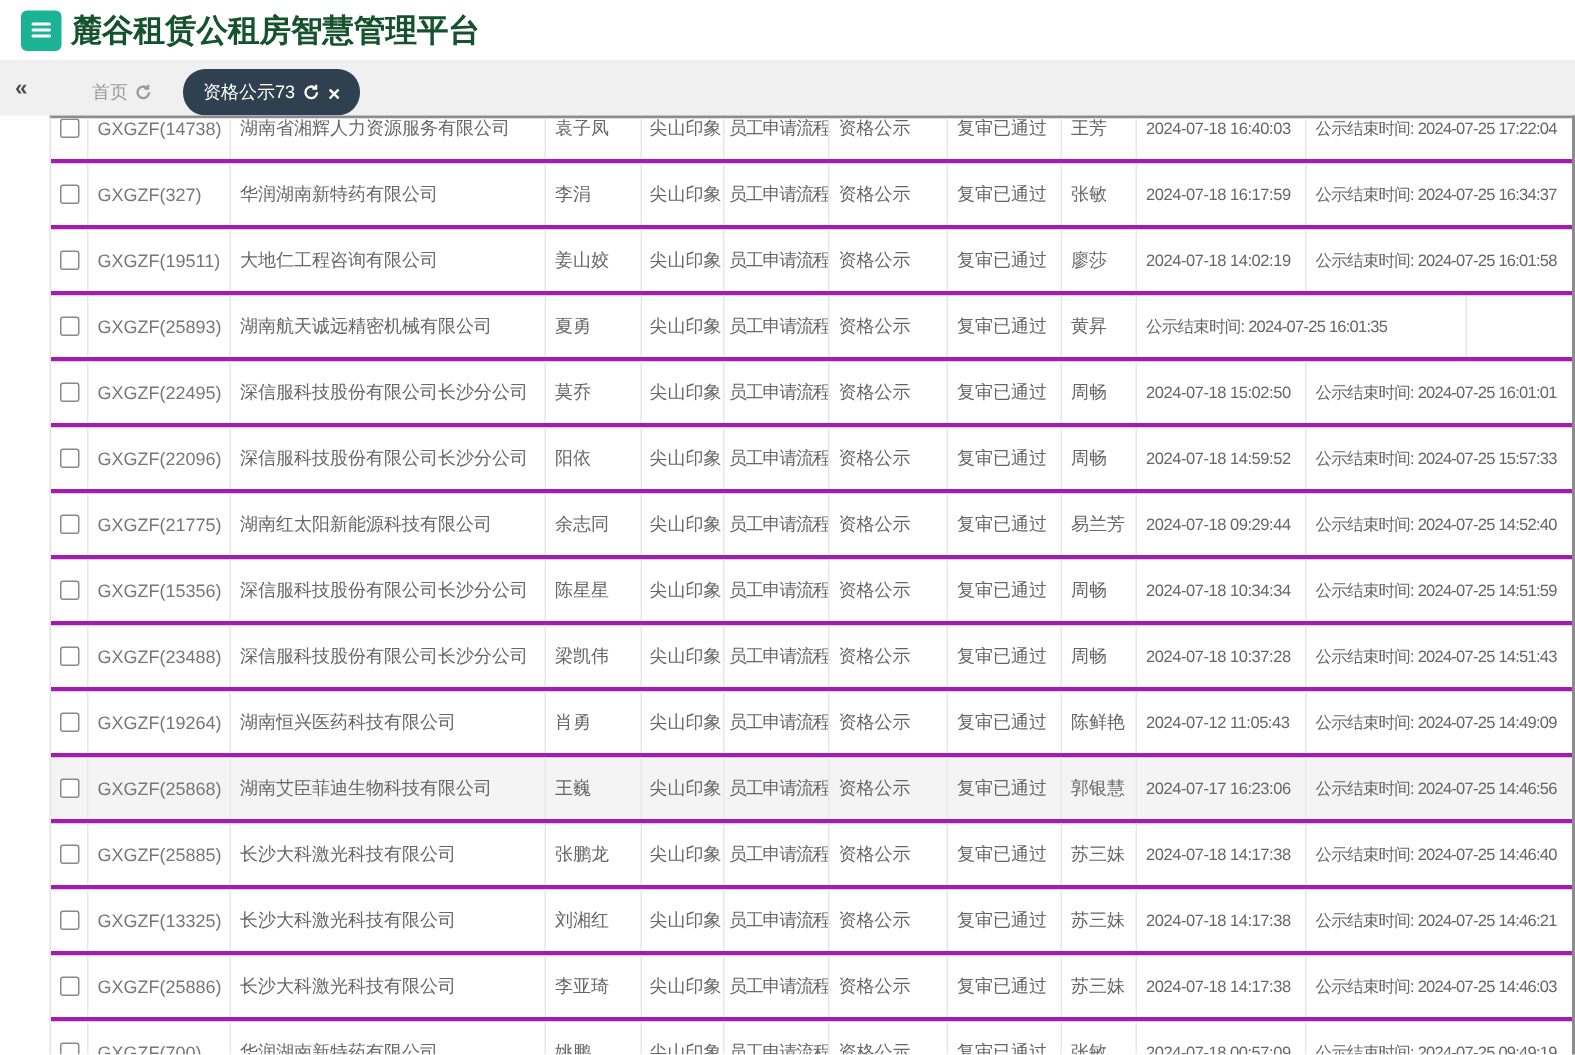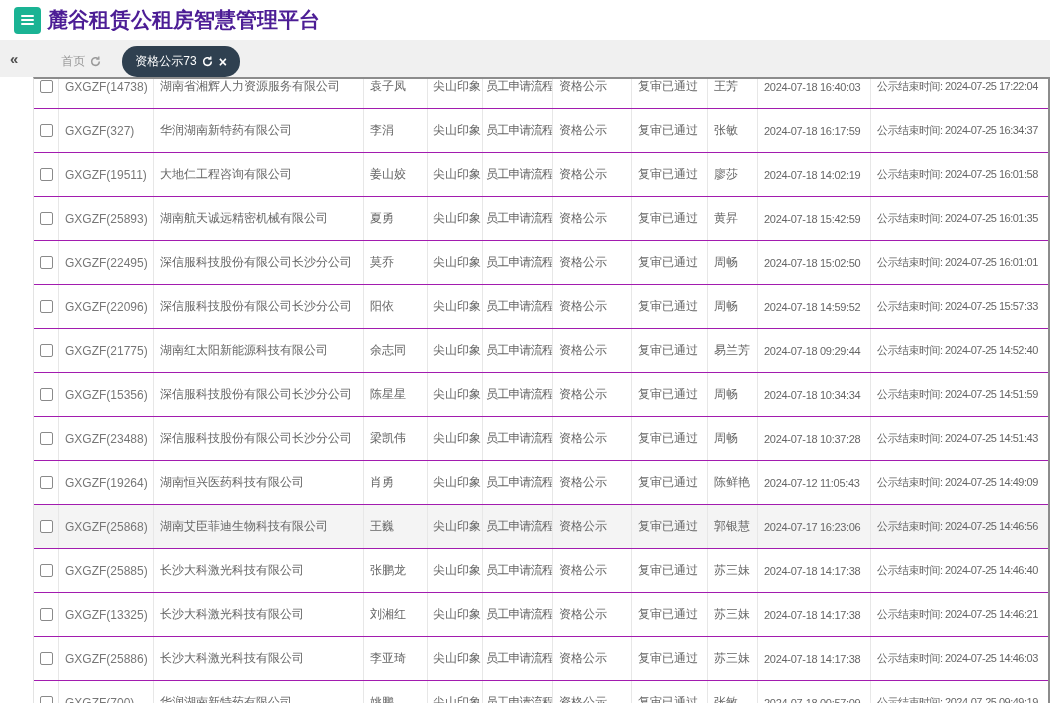--- a/index.html
+++ b/index.html
@@ -9,21 +9,21 @@
     font-family:"Liberation Sans","DejaVu Sans",sans-serif;
   }
   
   .app-header { height:40px; display:flex; align-items:center; background:#fff; }
   .menu-btn {
     width:27px; height:27px; margin-left:14px; border-radius:4px;
     display:flex; flex-direction:column; justify-content:center; align-items:center;
     gap:2px; cursor:pointer; flex:none;
   }
   .menu-btn i { display:block; width:13px; height:2px; background:#fff; border-radius:1px; }
-  .app-title { font-size:21px; font-weight:600; color:#4c1d95; margin-left:6px; white-space:nowrap; }
+  .app-title { font-size:21px; font-weight:600; color:#14532d; margin-left:6px; white-space:nowrap; }
 
   
   .tab-bar { height:37px; background:#f0f0f0; display:flex; align-items:flex-end; position:relative; }
   .collapse-btn {
     align-self:center; margin:0 14px 0 10px; color:#4f4f4f; font-size:15px;
     font-weight:bold; cursor:pointer; line-height:1; letter-spacing:-2px;
   }
   .tab {
     height:31px; display:flex; align-items:center; gap:5px; padding:0 13px;
     font-size:12px; color:#9a9a9a; cursor:pointer; white-space:nowrap;
@@ -33,21 +33,21 @@
   .tab .ref { width:11px; height:11px; display:inline-block; }
   .tab .close-x { font-size:14px; font-weight:bold; line-height:1; margin-left:1px; }
 
   
   .content {
     position:relative; margin-left:33px; height:626px; overflow:hidden;
     border-top:2px solid #8c8c8c; border-left:1px solid #e3e3e3; background:#fff;
   }
   .rows { margin-top:-14px; }
   .trow {
-    display:flex; height:44px; border-bottom:1px solid #a21caf;
+    display:flex; height:44px; border-bottom:3px solid #a21caf;
     background:#fff; font-size:12px; color:#666;
   }
   .trow.hl { background:#f4f4f4; }
   .c {
     flex:none; display:flex; align-items:center; padding:0 4px 0 6px;
     border-right:1px solid #e7e7e7; overflow:hidden; white-space:nowrap;
   }
   .c-check   { width:25px; justify-content:center; padding:0; }
   .c-check input {
     appearance:none; -webkit-appearance:none; width:13px; height:13px; margin:0;
@@ -150,21 +150,20 @@
       <input type="checkbox" style="">
     </div>
     <div class="c c-id">GXGZF(25893)</div>
     <div class="c c-company">湖南航天诚远精密机械有限公司</div>
     <div class="c c-applicant">夏勇</div>
     <div class="c c-project">尖山印象</div>
     <div class="c c-process">员工申请流程</div>
     <div class="c c-status">资格公示</div>
     <div class="c c-review">复审已通过</div>
     <div class="c c-reviewer">黄昇</div>
-    <div class="c c-time">2024-07-18 15:42:59</div>
     <div class="c c-end">公示结束时间: 2024-07-25 16:01:35</div>
   </div>
       <div class="trow">
     <div class="c c-check">
       <input type="checkbox" style="">
     </div>
     <div class="c c-id">GXGZF(22495)</div>
     <div class="c c-company">深信服科技股份有限公司长沙分公司</div>
     <div class="c c-applicant">莫乔</div>
     <div class="c c-project">尖山印象</div>

